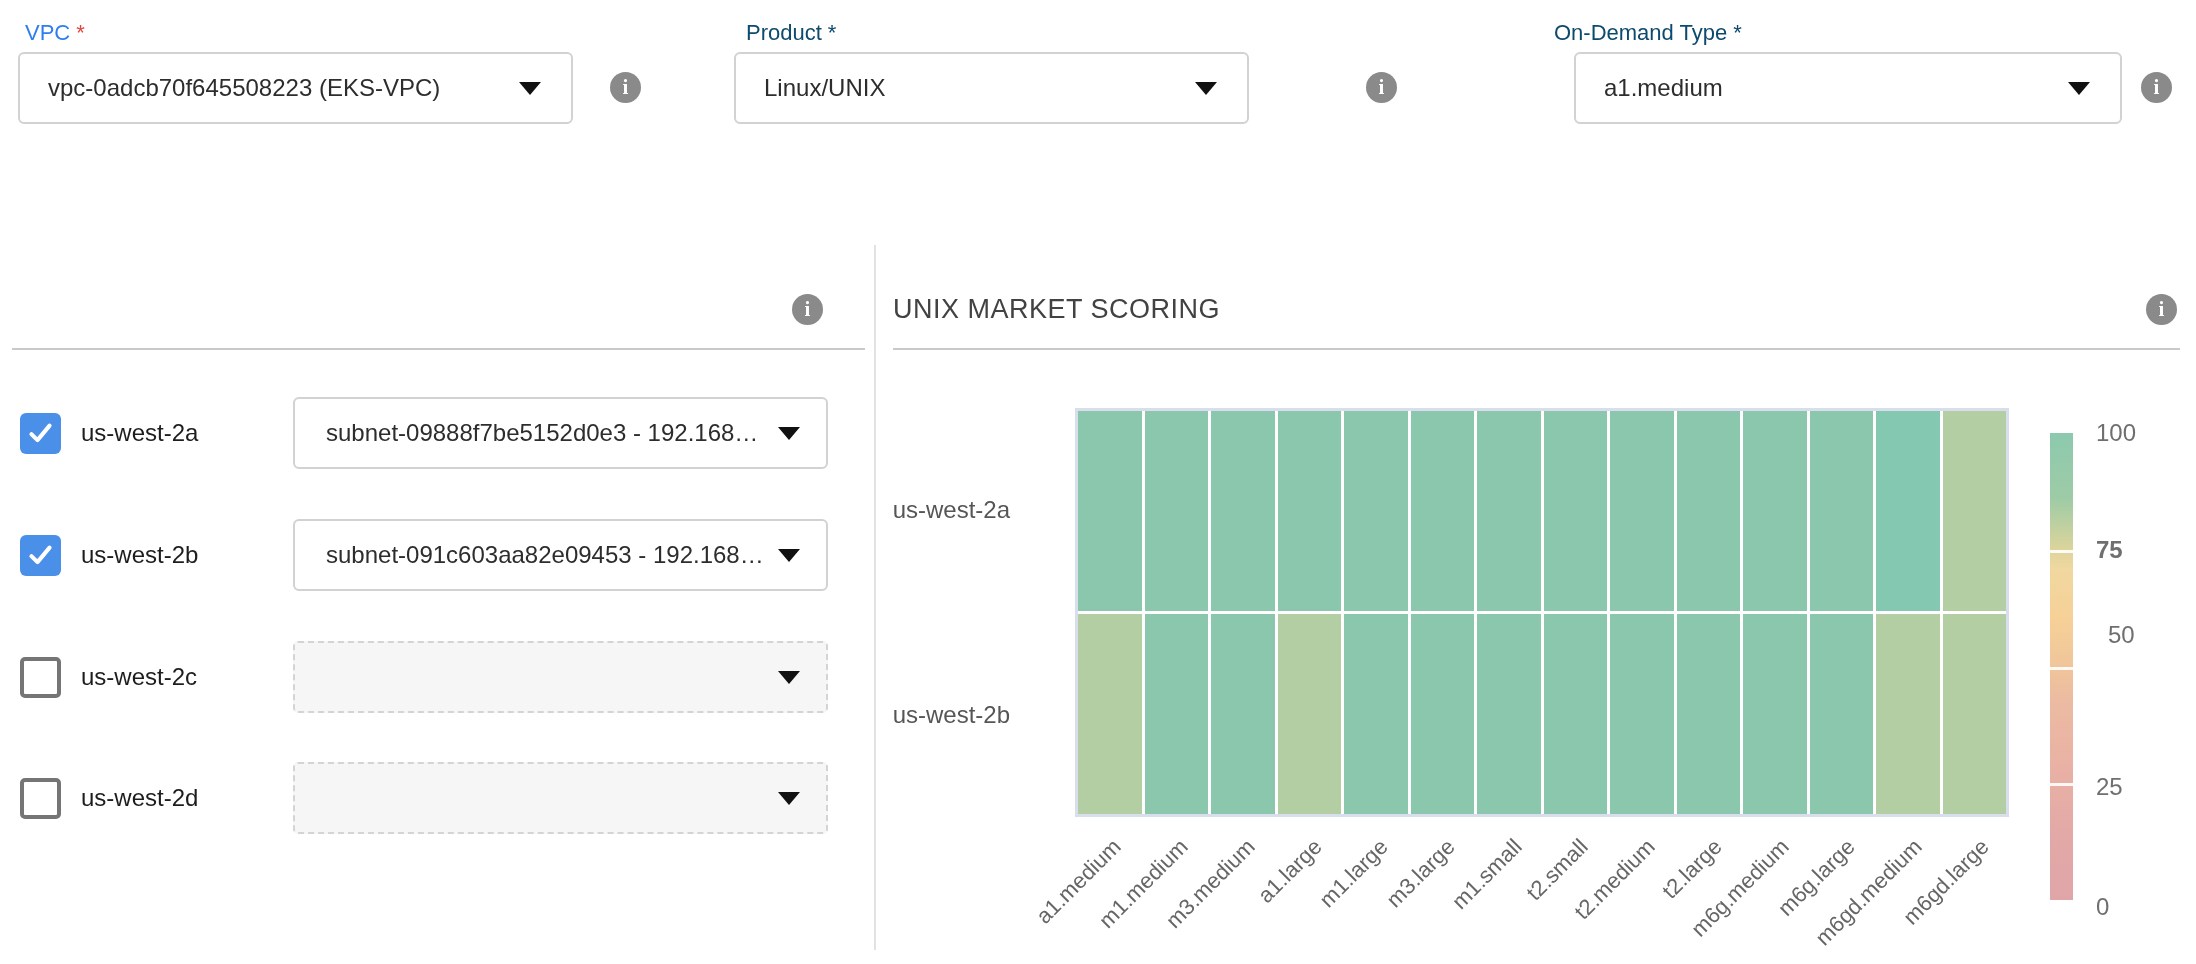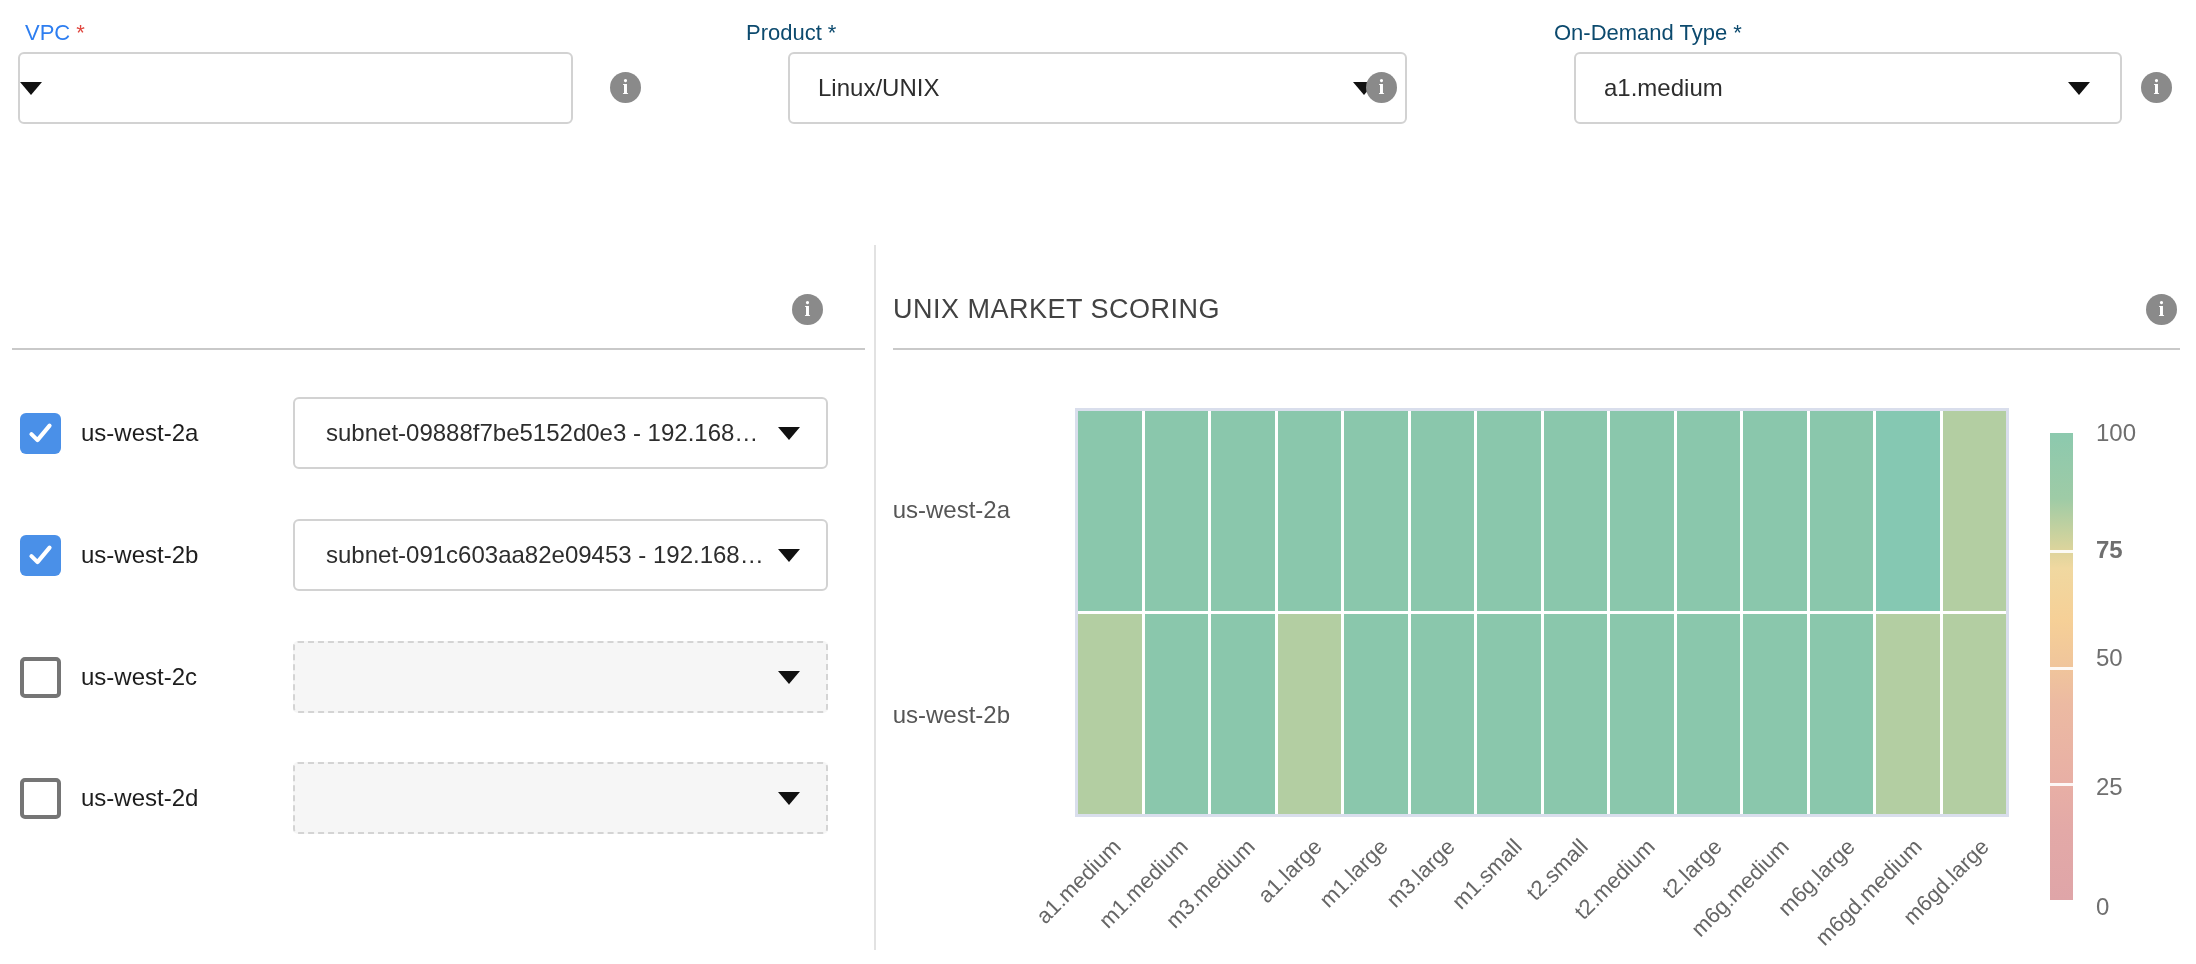--- a/index.html
+++ b/index.html
@@ -63,28 +63,29 @@
 </style>
 </head>
 <body>
 
 <div id="screen">
 
   <div class="tlabel blue" style="left:25px">
     <span>VPC</span><span class="req">*</span>
   </div>
   <div class="selectbox" style="left:18px;width:555px">
+    <span class="val">vpc-0adcb70f645508223 (EKS-VPC)</span>
     <span class="caret"></span>
   </div>
   <div class="info" style="left:610px;top:72px">i</div>
 
   <div class="tlabel" style="left:746px">
     <span>Product</span><span class="req">*</span>
   </div>
-  <div class="selectbox" style="left:788px;width:619px">
+  <div class="selectbox" style="left:734px;width:515px">
     <span class="val">Linux/UNIX</span>
     <span class="caret"></span>
   </div>
   <div class="info" style="left:1366px;top:72px">i</div>
 
   <div class="tlabel" style="left:1554px">
     <span>On-Demand Type</span><span class="req">*</span>
   </div>
   <div class="selectbox" style="left:1574px;width:548px">
     <span class="val">a1.medium</span>
@@ -194,18 +195,18 @@
       <div class="hm-collabel" style="left: 1675.64px;">m6gd.large</div>
     </div>
   <div id="colorbar" style="background: linear-gradient(rgb(140, 201, 174) 0%, rgb(158, 203, 166) 14%, rgb(203, 210, 158) 22%, rgb(220, 212, 156) 25%, rgb(240, 216, 160) 29%, rgb(246, 208, 151) 40%, rgb(240, 197, 155) 50%, rgb(236, 186, 162) 58%, rgb(232, 175, 165) 75%, rgb(227, 169, 167) 85%, rgb(223, 165, 168) 100%);">
       <div class="cb-sep" style="top: 117px;"></div>
       <div class="cb-sep" style="top: 234px;"></div>
       <div class="cb-sep" style="top: 350px;"></div>
     </div>
   <div id="cb-ticks">
       <div class="cb-tick" style="top: 418px;">100</div>
       <div class="cb-tick" style="top: 534.75px; font-weight: bold;">75</div>
-      <div class="cb-tick" style="top: 643px;">50</div>
+      <div class="cb-tick" style="top: 620px; margin-left: 12px;">50</div>
       <div class="cb-tick" style="top: 772px;">25</div>
       <div class="cb-tick" style="top: 892px;">0</div>
     </div>
 
 </div>
 
 </body></html>

